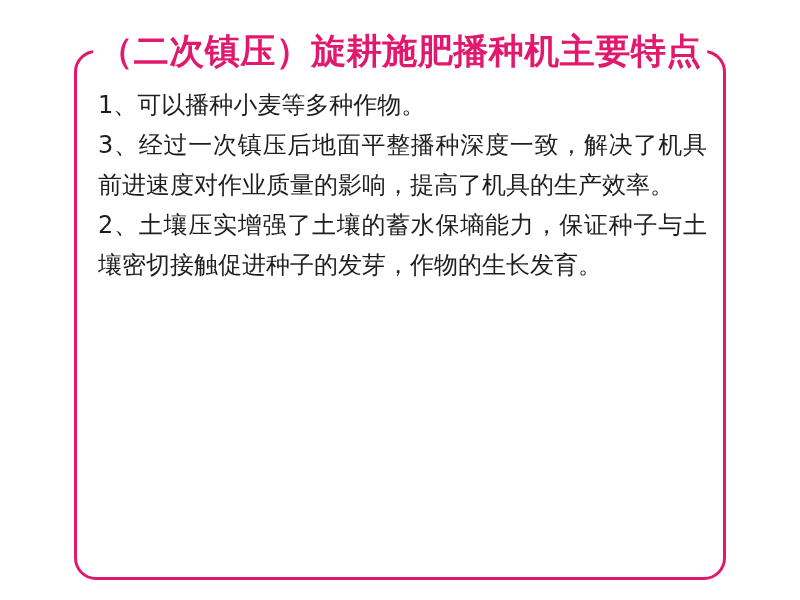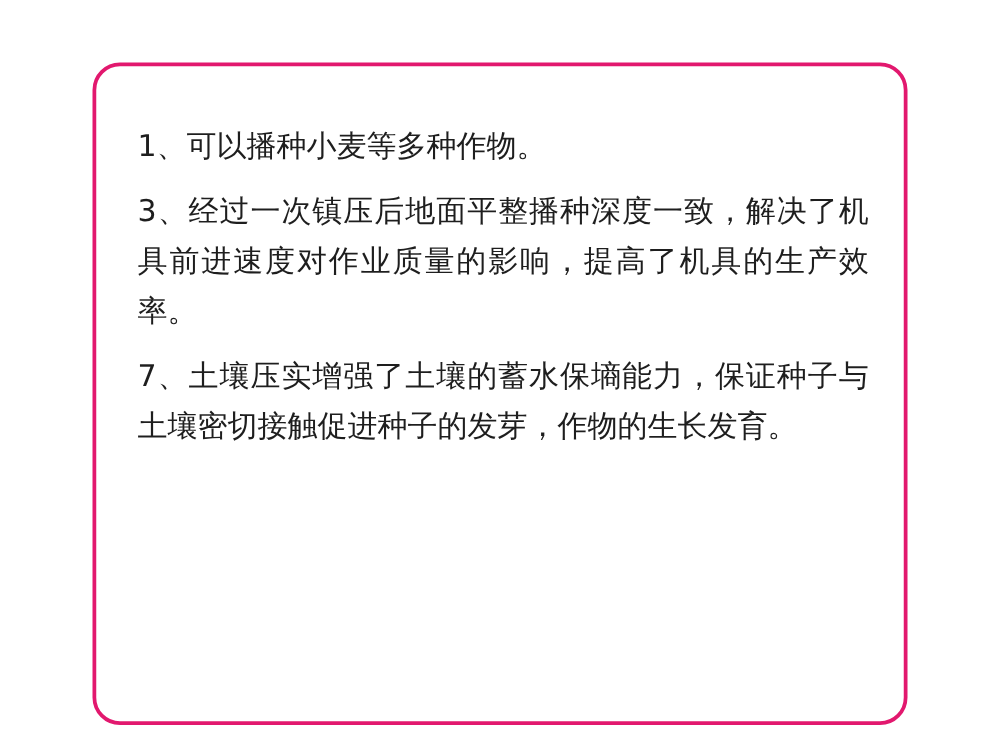--- a/index.html
+++ b/index.html
@@ -48,27 +48,28 @@
     white-space: nowrap;
   }
   .card-body {
     padding: 32px 16px 0 21px;
     color: var(--text-color);
     font-size: 24px;
     line-height: 40px;
     text-align: justify;
   }
   .card-body p {
-    margin: 12px;
+    margin: 0;
   }
 </style>
 </head>
 <body>
 
 <div class="page">
   <div class="card">
+    <h1 class="card-title">（二次镇压）旋耕施肥播种机主要特点</h1>
     <div class="card-body">
       <p>1、可以播种小麦等多种作物。</p>
       <p>3、经过一次镇压后地面平整播种深度一致，解决了机具前进速度对作业质量的影响，提高了机具的生产效率。</p>
-      <p>7、土壤压实增强了土壤的蓄水保墒能力，保证种子与土壤密切接触促进种子的发芽，作物的生长发育。</p>
+      <p>2、土壤压实增强了土壤的蓄水保墒能力，保证种子与土壤密切接触促进种子的发芽，作物的生长发育。</p>
     </div>
   </div>
 </div>
 
 </body></html>

